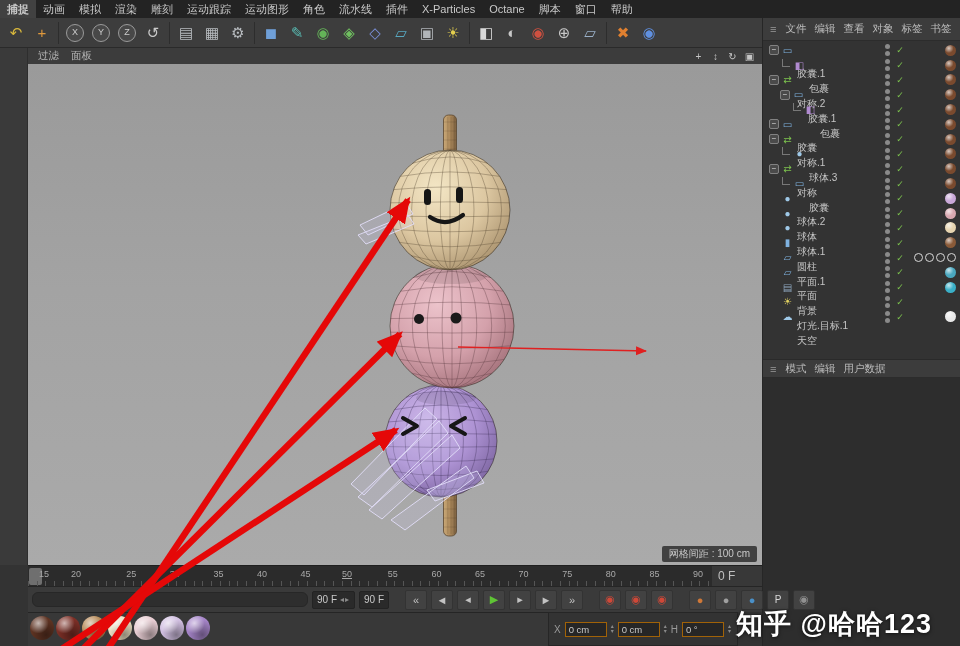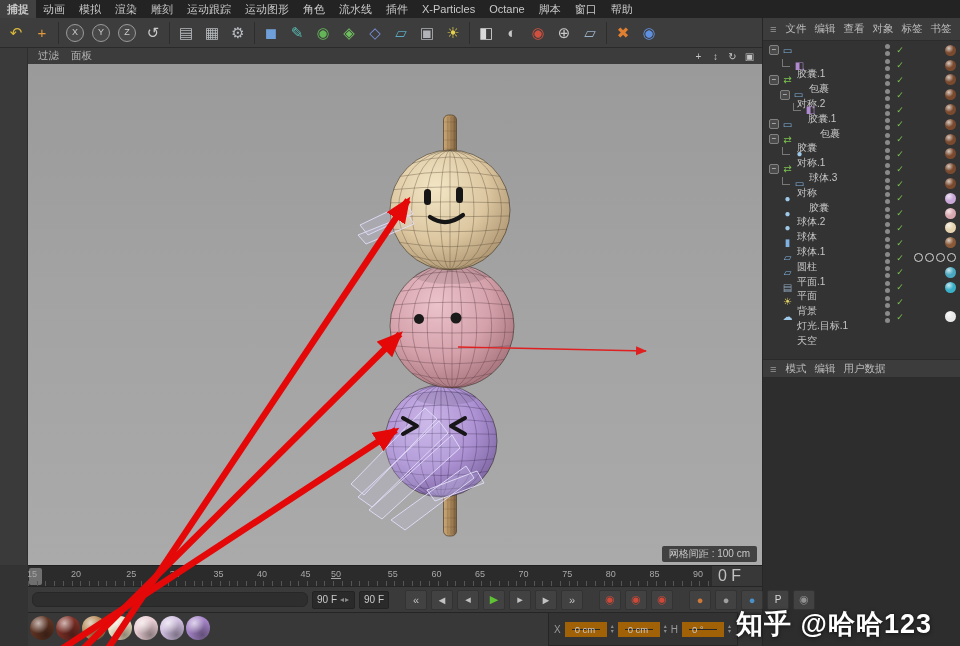--- a/index.html
+++ b/index.html
@@ -57,42 +57,42 @@
   .t-ring{width:9px;height:9px;border:1.5px solid #d8d8d8;border-radius:50%;box-sizing:border-box;flex:none;}
   .attr-body{height:271px;background:#2d2d2d;}
   
   .tl-ruler{position:absolute;left:28px;top:565px;width:684px;height:21px;background:#2b2b2b;
             border-top:1px solid #1f1f1f;box-sizing:border-box;}
   .tl-ruler::after{content:"";position:absolute;left:0;right:0;bottom:0;height:5px;
             background:repeating-linear-gradient(90deg,#555 0 1px,transparent 1px 8.72px);}
   .tick{position:absolute;top:3px;transform:translateX(-50%);font-size:9px;color:#a8a8a8;}
   .playhead{position:absolute;left:1px;top:2px;width:13px;height:17px;background:#6f6f6f;border-radius:2px;}
   .tl-end{position:absolute;left:712px;top:565px;width:50px;height:21px;background:#383838;
-          border-top:1px solid #1f1f1f;color:#c0c0c0;font-size:16px;display:flex;align-items:center;
+          border-top:1px solid #1f1f1f;color:#c0c0c0;font-size:12px;display:flex;align-items:center;
           padding-left:6px;box-sizing:border-box;}
   .transport{position:absolute;left:28px;top:586px;width:734px;height:26px;background:#3a3a3a;
              border-top:1px solid #252525;display:flex;align-items:center;padding:0 4px;
              box-sizing:border-box;gap:4px;}
   .tl-scroll{width:274px;height:13px;background:#2e2e2e;border-radius:6px;border:1px solid #272727;flex:none;}
   .f-box{height:16px;background:#2a2a2a;border:1px solid #232323;border-radius:2px;color:#c9c9c9;
          font-size:10px;display:flex;align-items:center;padding:0 4px;gap:3px;flex:none;}
   .f-arrows{color:#8a8a8a;font-size:8px;letter-spacing:1px;}
   .tp-btn{width:20px;height:18px;display:flex;align-items:center;justify-content:center;font-size:11px;
           background:#424242;border:1px solid #333;border-radius:2px;flex:none;}
   .gap{width:8px;flex:none;}
   
   .corner{position:absolute;left:0;top:565px;width:28px;height:81px;background:#333;}
   .bottom-left{position:absolute;left:28px;top:612px;width:520px;height:34px;background:#383838;
                border-top:1px solid #252525;display:flex;align-items:flex-start;gap:2px;
                padding:3px 0 0 2px;box-sizing:border-box;}
   .swatch{width:24px;height:24px;border-radius:50%;flex:none;}
   .coords{position:absolute;left:548px;top:612px;width:190px;height:34px;background:#333;
           border:1px solid #262626;display:flex;align-items:center;gap:4px;padding:0 5px;box-sizing:border-box;}
   .c-label{color:#9a9a9a;font-size:10px;}
-  .c-box{width:42px;height:15px;background:#262626;border:7px solid #a16207;color:#c9c9c9;
+  .c-box{width:42px;height:15px;background:#262626;border:1px solid #a16207;color:#c9c9c9;
          font-size:9.5px;display:flex;align-items:center;padding:0 3px;box-sizing:border-box;}
   .c-step{display:flex;flex-direction:column;font-size:6px;color:#8a8a8a;line-height:5px;}
   .br-gap{position:absolute;left:738px;top:612px;width:24px;height:34px;background:#333;}
   
   #overlay{position:absolute;left:0;top:0;z-index:60;pointer-events:none;}
   .arrow{stroke:#e50808;stroke-width:6.5;}
   .arrow-thin{stroke:#e02020;stroke-width:1.4;}
   .watermark{position:absolute;right:28px;bottom:4px;z-index:70;color:#fff;font-size:27px;font-weight:bold;
              letter-spacing:1px;text-shadow:0 1px 4px rgba(0,0,0,.55),0 0 2px rgba(0,0,0,.4);}
 </style>
@@ -669,28 +669,28 @@
           <span class="om-mi">模式</span>
           <span class="om-mi">编辑</span>
           <span class="om-mi">用户数据</span>
         </span>
     </div>
     <div class="attr-body"></div>
   </div>
 
   <div class="tl-ruler" id="ruler">
     <div class="playhead"></div>
-  <span class="tick" style="left: 4px;">15</span>
+  <span class="tick" style="left: 16px;">15</span>
       <span class="tick" style="left: 48px;">20</span>
       <span class="tick" style="left: 103.2px;">25</span>
       <span class="tick" style="left: 146.8px;">30</span>
       <span class="tick" style="left: 190.4px;">35</span>
       <span class="tick" style="left: 234px;">40</span>
       <span class="tick" style="left: 277.6px;">45</span>
-      <span class="tick" style="left: 308px; text-decoration: underline;">50</span>
+      <span class="tick" style="left: 319px; text-decoration: underline;">50</span>
       <span class="tick" style="left: 364.8px;">55</span>
       <span class="tick" style="left: 408.4px;">60</span>
       <span class="tick" style="left: 452px;">65</span>
       <span class="tick" style="left: 495.6px;">70</span>
       <span class="tick" style="left: 539.2px;">75</span>
       <span class="tick" style="left: 582.8px;">80</span>
       <span class="tick" style="left: 626.4px;">85</span>
       <span class="tick" style="left: 670px;">90</span>
     </div>
   <div class="tl-end">0 F</div>

